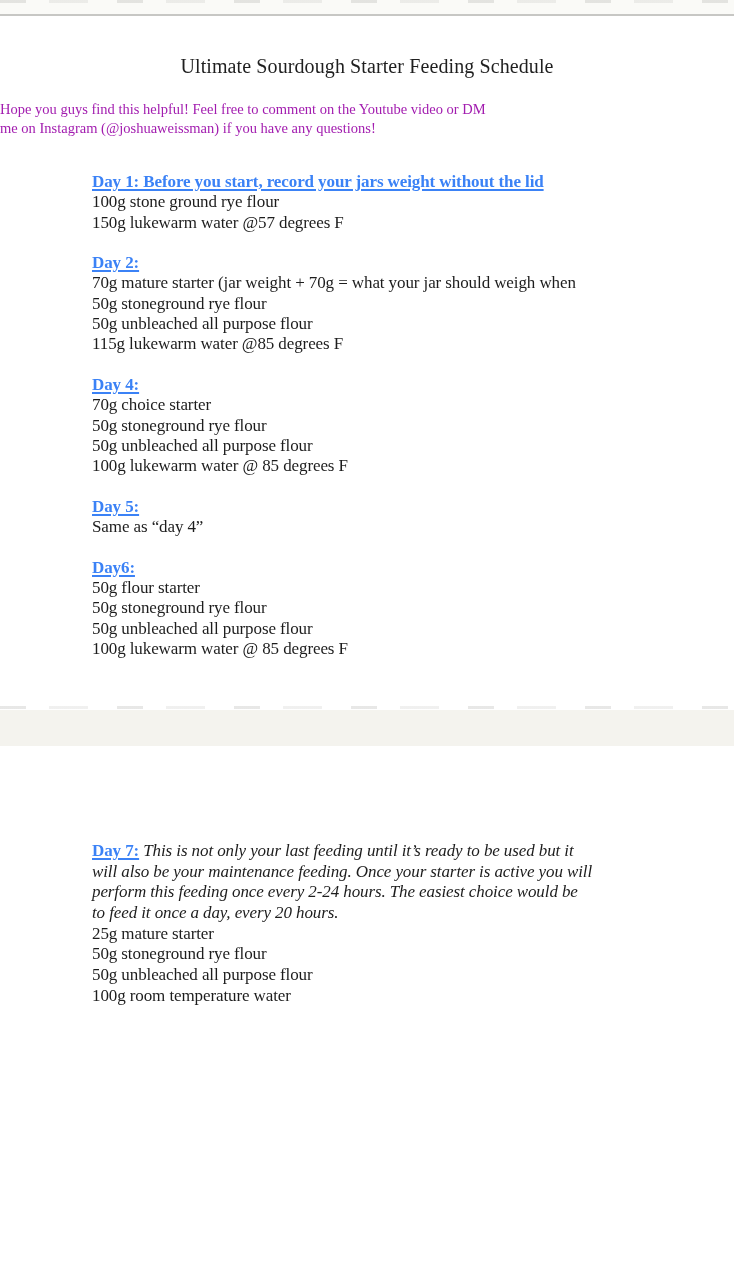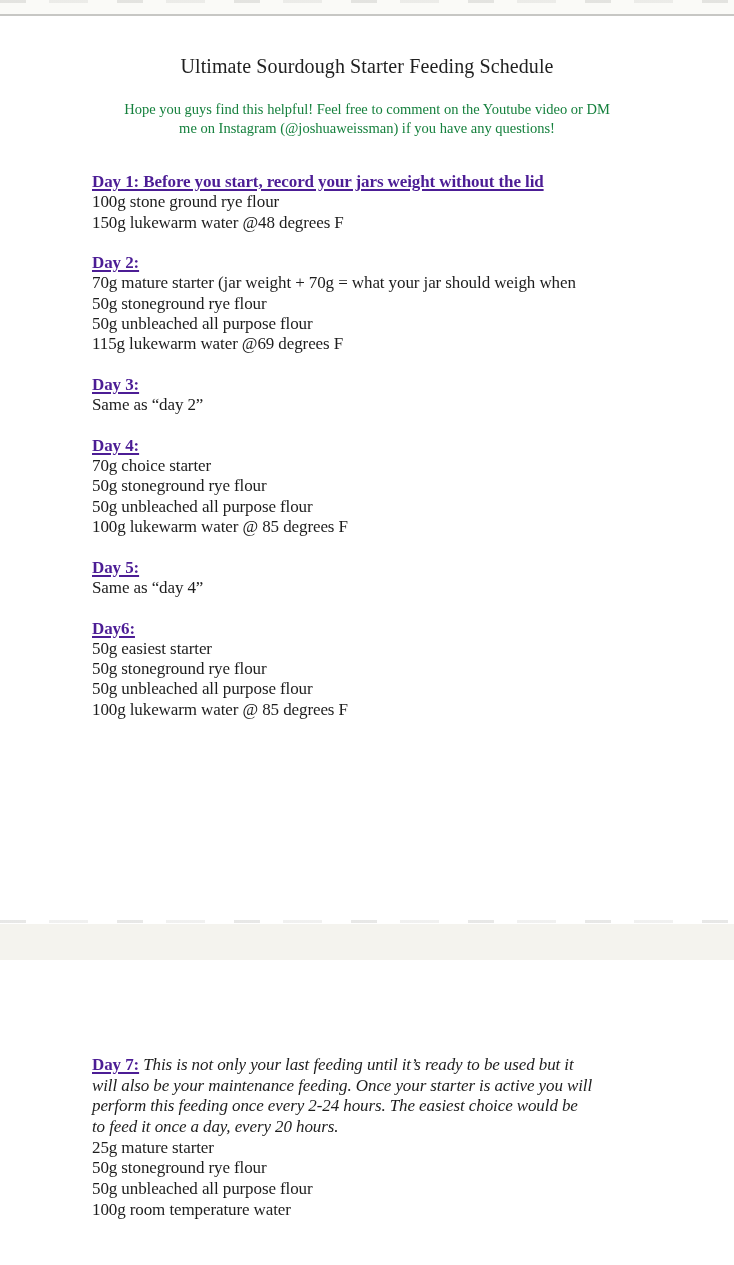--- a/index.html
+++ b/index.html
@@ -39,59 +39,58 @@
 
   .page-separator {
     height: 2px;
     background: #c7c7c4;
   }
 
   .page {
     position: relative;
     background: #ffffff;
   }
-  .page1 { height: 908px; }
+  .page1 { height: 694px; }
   .page2 { height: 285px; }
 
   .doc-title {
     margin: 0;
     padding-top: 38px;
     font-size: 20px;
     line-height: 24px;
     font-weight: 400;
     text-align: center;
     letter-spacing: 0.1px;
     color: #1f1f1f;
   }
 
   .intro {
     margin: 22px 0 0 0;
     font-size: 14.5px;
     line-height: 18.5px;
-    text-align: center;
-    color: #15803d;
+    color: #a21caf;
   }
 
   .content {
     margin-top: 35px;
     padding-left: 92px;
     font-size: 17px;
     letter-spacing: -0.1px;
   }
 
   .day { margin: 0 0 20.3px 0; }
   .day:last-child { margin-bottom: 0; }
 
   .heading,
   .heading-inline {
     font-weight: 700;
     text-decoration: underline;
     text-decoration-thickness: 1.5px;
     text-underline-offset: 2px;
-    color: #4c1d95;
+    color: #3b82f6;
     margin-top: 12px;
   }
 
   .heading,
   .line {
     line-height: 20.3px;
     white-space: pre;
   }
 
   .italic { font-style: italic; }
@@ -123,52 +122,48 @@
     <p class="intro">
       <span>Hope you guys find this helpful! Feel free to comment on the Youtube video or DM</span><br>
       <span>me on Instagram (@joshuaweissman) if you have any questions!</span>
     </p>
 
     <div class="content">
 
       <section class="day">
         <div class="heading">Day 1: Before you start, record your jars weight without the lid</div>
         <div class="line">100g stone ground rye flour</div>
-        <div class="line">150g lukewarm water @48 degrees F</div>
+        <div class="line">150g lukewarm water @57 degrees F</div>
       </section>
 
       <section class="day">
         <div class="heading">Day 2:</div>
         <div class="line">70g mature starter (jar weight + 70g = what your jar should weigh when</div>
         <div class="line">50g stoneground rye flour</div>
         <div class="line">50g unbleached all purpose flour</div>
-        <div class="line">115g lukewarm water @69 degrees F</div>
+        <div class="line">115g lukewarm water @85 degrees F</div>
       </section>
 
-      <section class="day">
-        <div class="heading">Day 3:</div>
-        <div class="line">Same as “day 2”</div>
-      </section>
 
       <section class="day">
         <div class="heading">Day 4:</div>
         <div class="line">70g choice starter</div>
         <div class="line">50g stoneground rye flour</div>
         <div class="line">50g unbleached all purpose flour</div>
         <div class="line">100g lukewarm water @ 85 degrees F</div>
       </section>
 
       <section class="day">
         <div class="heading">Day 5:</div>
         <div class="line">Same as “day 4”</div>
       </section>
 
       <section class="day">
         <div class="heading">Day6:</div>
-        <div class="line">50g easiest starter</div>
+        <div class="line">50g flour starter</div>
         <div class="line">50g stoneground rye flour</div>
         <div class="line">50g unbleached all purpose flour</div>
         <div class="line">100g lukewarm water @ 85 degrees F</div>
       </section>
 
     </div>
 
     <div class="cutoff-dashes bottom-edge"></div>
   </div>
 

